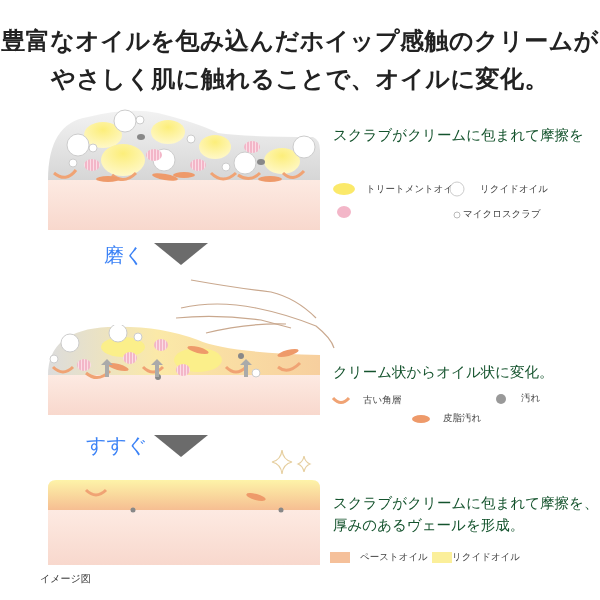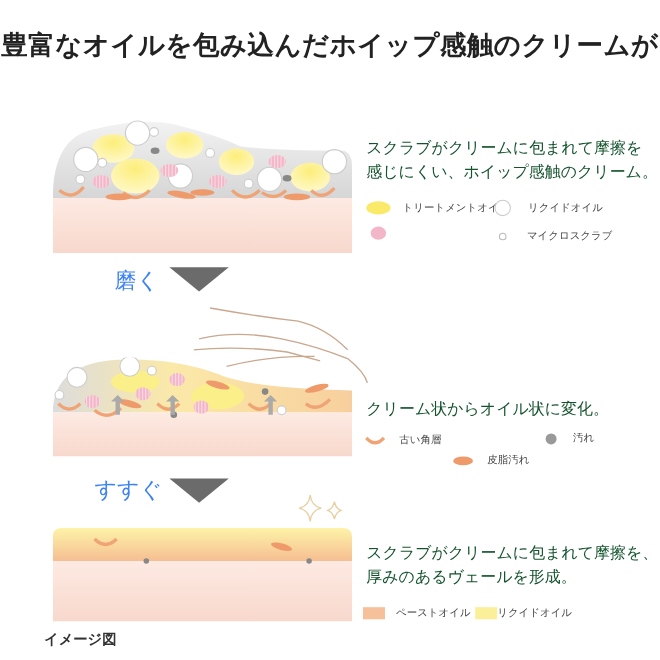--- a/index.html
+++ b/index.html
@@ -3,27 +3,28 @@
 <meta charset="utf-8">
 <style>
   * { margin:0; padding:0; box-sizing:border-box; }
   body { width:600px; height:600px; background:#fff; font-family:"DejaVu Sans", sans-serif; color:#222; position:relative; overflow:hidden; }
   .headline { position:absolute; top:22px; left:0; width:600px; text-align:center; font-size:24px; font-weight:bold; line-height:38px; letter-spacing:0.5px; color:#222; }
   .diagram { position:absolute; }
   .desc { position:absolute; font-size:14.5px; line-height:22px; color:#14532d; }
   .legend-item { position:absolute; font-size:9.5px; color:#444; display:flex; align-items:center; }
   .step { position:absolute; font-size:20px; color:#3b82f6; }
   .tri { position:absolute; width:0; height:0; border-left:27px solid transparent; border-right:27px solid transparent; border-top:22px solid #6b6b6b; }
-  .caption { position:absolute; font-size:13px; color:#333;font-weight:bold; }
+  .caption { position:absolute; font-size:10px; color:#333; }
 </style>
 </head>
 <body>
 
 <div class="headline">
   <div>豊富なオイルを包み込んだホイップ感触のクリームが</div>
+  <div>やさしく肌に触れることで、オイルに変化。</div>
 </div>
 
 <svg class="diagram" style="left:48px;top:105px" width="280" height="125" viewBox="0 0 280 125">
   <defs>
     <linearGradient id="skin" x1="0" y1="0" x2="0" y2="1">
         <stop offset="0" stop-color="#fdeae2"></stop>
         <stop offset="1" stop-color="#f8d8cd"></stop>
       </linearGradient>
     <linearGradient id="cream" x1="0" y1="0" x2="0" y2="1">
         <stop offset="0" stop-color="#f2f2f2"></stop>
@@ -79,21 +80,20 @@
   <g fill="#ee9a6a">
       <ellipse cx="60" cy="74" rx="12" ry="3"></ellipse>
       <ellipse cx="117" cy="72" rx="13" ry="3" transform="rotate(10 117 72)"></ellipse>
       <ellipse cx="136" cy="70" rx="11" ry="3"></ellipse>
       <ellipse cx="222" cy="74" rx="12" ry="3"></ellipse>
     </g>
 </svg>
 
 <div class="desc" style="left:333px;top:124px">
   <div>スクラブがクリームに包まれて摩擦を</div>
-  <div>感じにくい、ホイップ感触のクリーム。</div>
 </div>
 <div class="legend-item" style="left:332px;top:182px">
   <svg width="24" height="14">
       <ellipse cx="12" cy="7" rx="11" ry="6" fill="#fbe96a"></ellipse>
     </svg>
   <span style="margin-left:10px">トリートメントオイル</span>
 </div>
 <div class="legend-item" style="left:448px;top:181px">
   <svg width="18" height="16">
       <circle cx="9" cy="8" r="7" fill="#fff" stroke="#ccc"></circle>
@@ -102,21 +102,21 @@
 </div>
 <div class="legend-item" style="left:336px;top:205px">
   <svg width="16" height="14">
       <ellipse cx="8" cy="7" rx="7" ry="6" fill="#f3b6c8"></ellipse>
     </svg>
 </div>
 <div class="legend-item" style="left:453px;top:208px">
   <svg width="8" height="8">
       <circle cx="4" cy="4" r="3" fill="#fff" stroke="#bbb"></circle>
     </svg>
-  <span style="margin-left:18px">マイクロスクラブ</span>
+  <span style="margin-left:2px">マイクロスクラブ</span>
 </div>
 
 <div class="step" style="left:104px;top:242px">磨く</div>
 <div class="tri" style="left:154px;top:243px"></div>
 
 <svg class="diagram" style="left:176px;top:278px" width="160" height="80" viewBox="0 0 160 80">
   <g fill="none" stroke="#c9a88e" stroke-width="1.2">
     <path d="M5,30 Q40,22 80,30 Q110,36 140,48 Q155,60 158,70"></path>
     <path d="M0,40 Q40,36 85,42 L115,50"></path>
     <path d="M15,2 Q60,10 95,14 Q120,20 140,40"></path>

